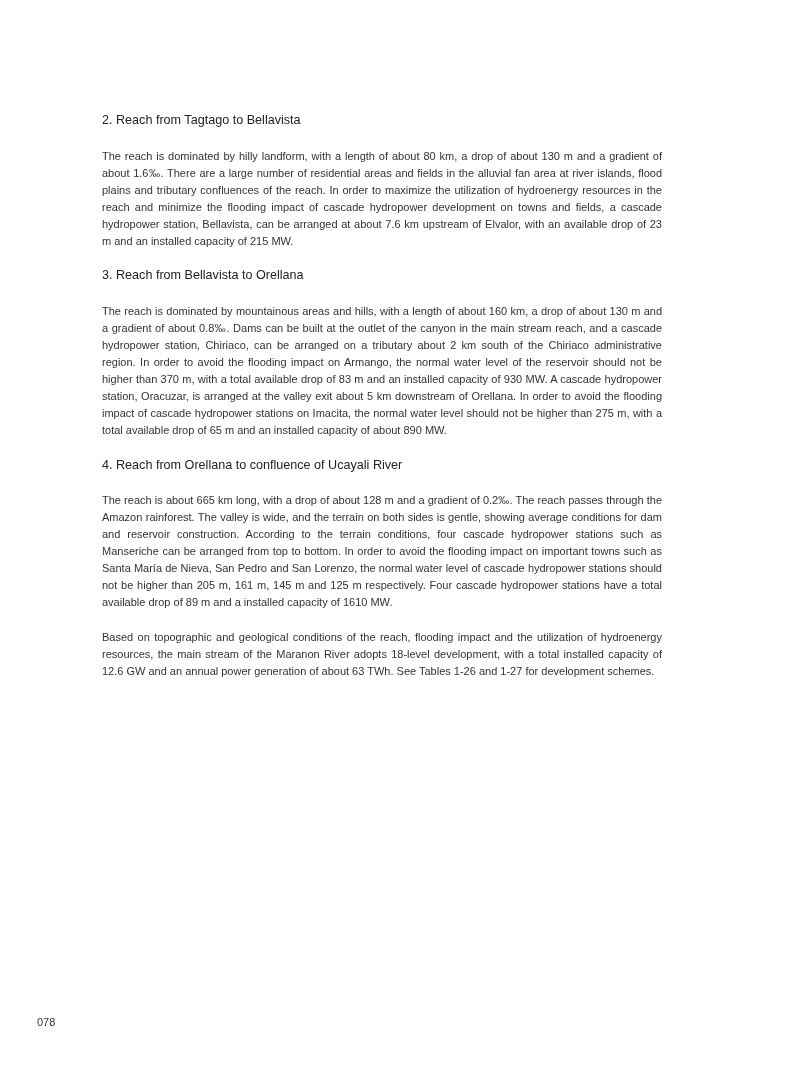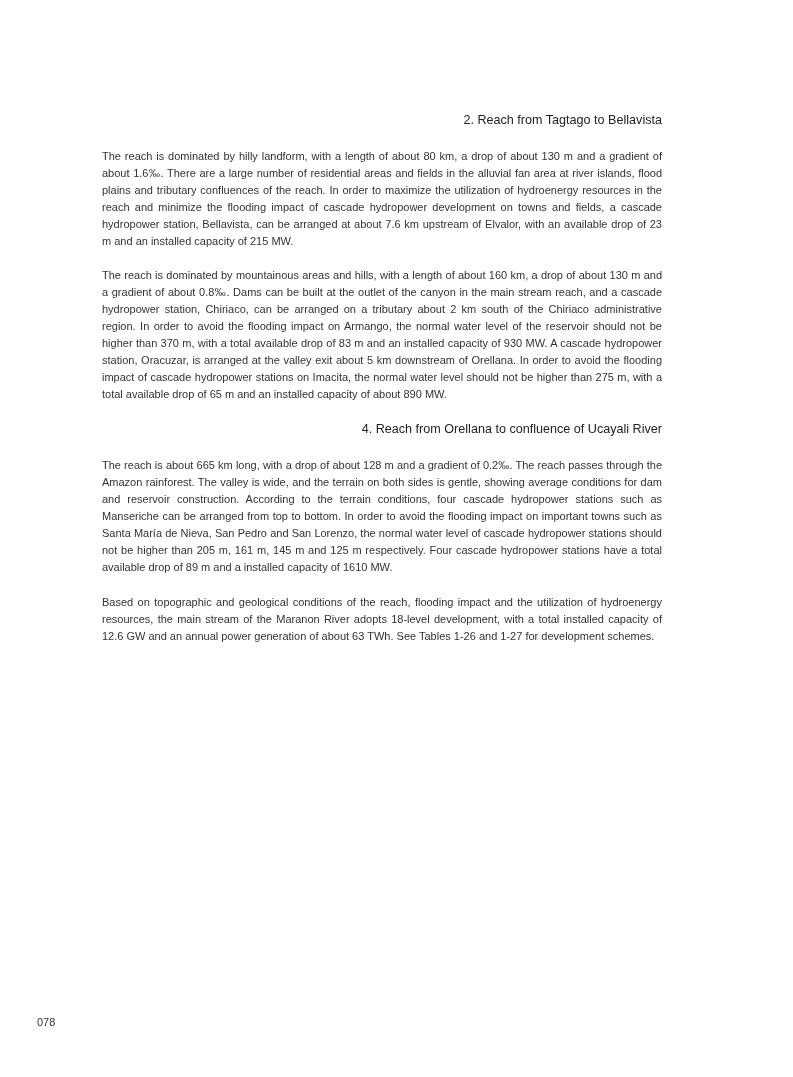--- a/index.html
+++ b/index.html
@@ -20,21 +20,20 @@
       left: 102px;
       top: 112px;
       width: 560px;
     }
     .heading {
       font-size: 12.6px;
       line-height: 17.8px;
       margin: 0 0 17.8px 0;
       color: #222;
       font-weight: normal;
-      text-align: right;
     }
     .para {
       font-size: 11px;
       line-height: 17px;
       margin: 0 0 17.8px 0;
       text-align: justify;
       color: #333;
     }
     .page-number {
       position: absolute;
@@ -44,20 +43,21 @@
       color: #333;
     }
   </style>
 </head>
 <body>
 
 <div class="content">
   <h2 class="heading">2. Reach from Tagtago to Bellavista</h2>
   <p class="para">The reach is dominated by hilly landform, with a length of about 80 km, a drop of about 130 m and a gradient of about 1.6‰. There are a large number of residential areas and fields in the alluvial fan area at river islands, flood plains and tributary confluences of the reach. In order to maximize the utilization of hydroenergy resources in the reach and minimize the flooding impact of cascade hydropower development on towns and fields, a cascade hydropower station, Bellavista, can be arranged at about 7.6 km upstream of Elvalor, with an available drop of 23 m and an installed capacity of 215 MW.</p>
 
+  <h2 class="heading">3. Reach from Bellavista to Orellana</h2>
   <p class="para">The reach is dominated by mountainous areas and hills, with a length of about 160 km, a drop of about 130 m and a gradient of about 0.8‰. Dams can be built at the outlet of the canyon in the main stream reach, and a cascade hydropower station, Chiriaco, can be arranged on a tributary about 2 km south of the Chiriaco administrative region. In order to avoid the flooding impact on Armango, the normal water level of the reservoir should not be higher than 370 m, with a total available drop of 83 m and an installed capacity of 930 MW. A cascade hydropower station, Oracuzar, is arranged at the valley exit about 5 km downstream of Orellana. In order to avoid the flooding impact of cascade hydropower stations on Imacita, the normal water level should not be higher than 275 m, with a total available drop of 65 m and an installed capacity of about 890 MW.</p>
 
   <h2 class="heading">4. Reach from Orellana to confluence of Ucayali River</h2>
   <p class="para">The reach is about 665 km long, with a drop of about 128 m and a gradient of 0.2‰. The reach passes through the Amazon rainforest. The valley is wide, and the terrain on both sides is gentle, showing average conditions for dam and reservoir construction. According to the terrain conditions, four cascade hydropower stations such as Manseriche can be arranged from top to bottom. In order to avoid the flooding impact on important towns such as Santa María de Nieva, San Pedro and San Lorenzo, the normal water level of cascade hydropower stations should not be higher than 205 m, 161 m, 145 m and 125 m respectively. Four cascade hydropower stations have a total available drop of 89 m and a installed capacity of 1610 MW.</p>
 
   <p class="para">Based on topographic and geological conditions of the reach, flooding impact and the utilization of hydroenergy resources, the main stream of the Maranon River adopts 18-level development, with a total installed capacity of 12.6 GW and an annual power generation of about 63 TWh. See Tables 1-26 and 1-27 for development schemes.</p>
 </div>
 
 <div class="page-number">078</div>
 

